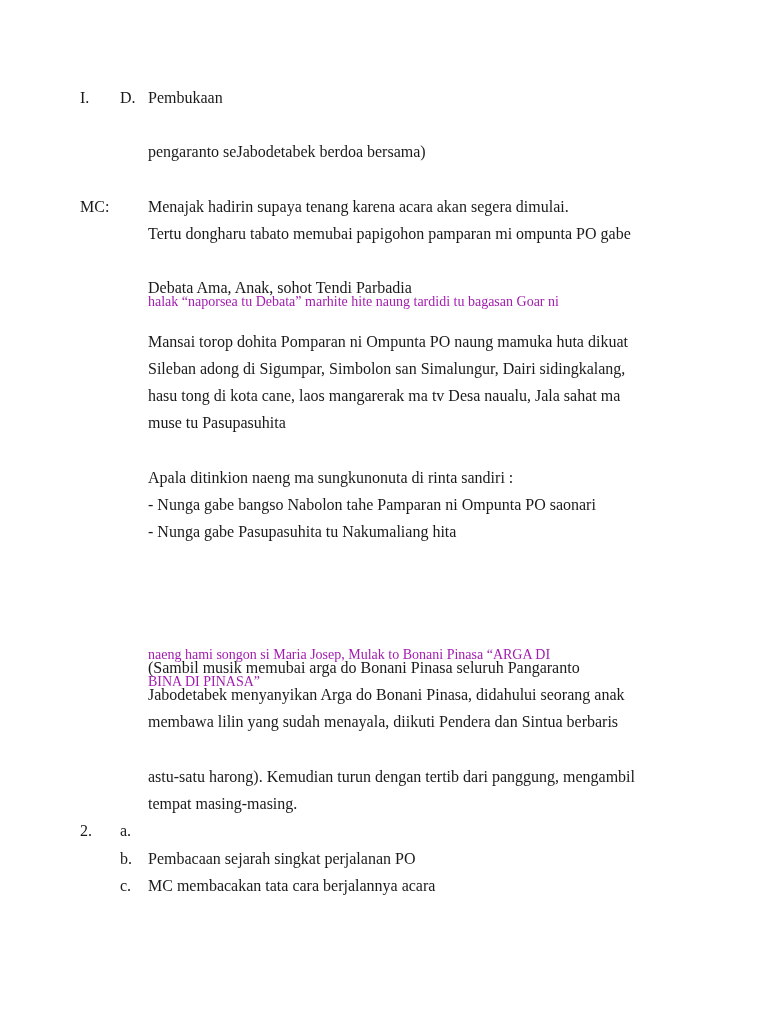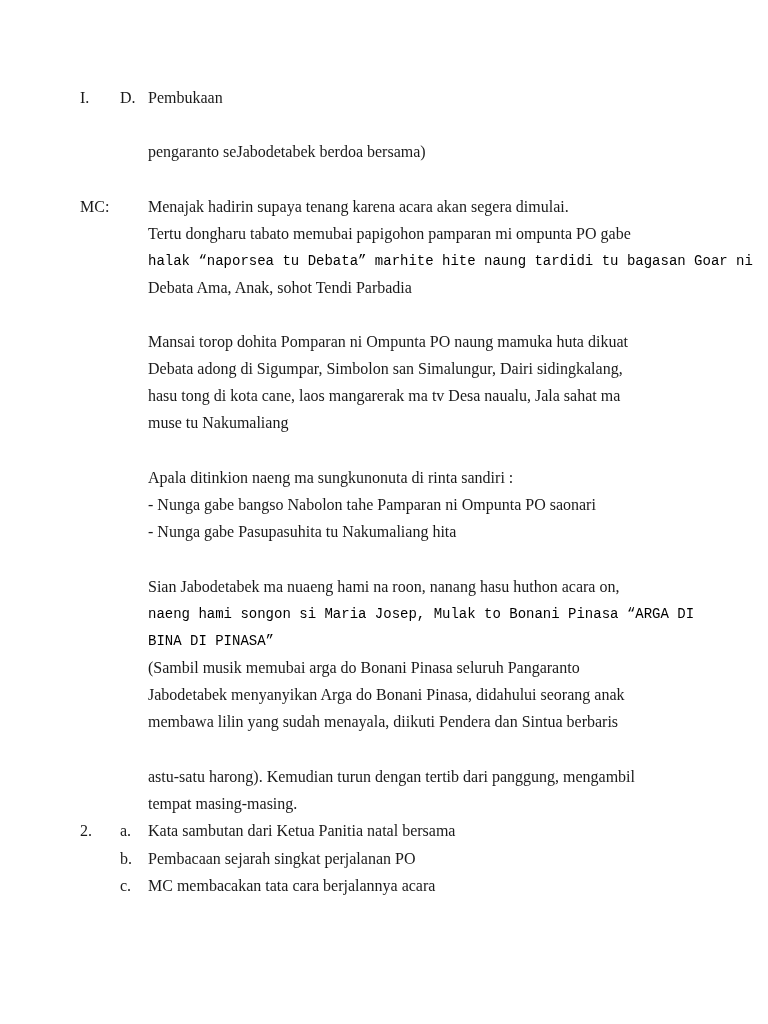--- a/index.html
+++ b/index.html
@@ -22,23 +22,24 @@
       top: 0;
       width: 768px;
       height: 1024px;
     }
     .line {
       position: absolute;
       white-space: nowrap;
       line-height: 20px;
     }
     .alt {
-      font-family: Liberation Mono, monospace;
+      font-family: Liberation Serif, serif;
       font-size: 14px;
-      color: #000000;
+      color: #a21caf;
+      margin-top: 41px;
     }
     .num { left: 80px; }
     .sub { left: 120px; }
     .body { left: 148px; }
   </style>
 </head>
 <body>
 
 <div class="page">
 
@@ -47,38 +48,36 @@
   <span class="line body" style="top:88px">Pembukaan</span>
   <span class="line body" style="top:142px">pengaranto seJabodetabek berdoa bersama)</span>
 
   <span class="line num" style="top:197px">MC:</span>
   <span class="line body" style="top:197px">Menajak hadirin supaya tenang karena acara akan segera dimulai.</span>
   <span class="line body" style="top:224px">Tertu dongharu tabato memubai papigohon pamparan mi ompunta PO gabe</span>
   <span class="line body alt" style="top:251px">halak “naporsea tu Debata” marhite hite naung tardidi tu bagasan Goar ni</span>
   <span class="line body" style="top:278px">Debata Ama, Anak, sohot Tendi Parbadia</span>
 
   <span class="line body" style="top:332px">Mansai torop dohita Pomparan ni Ompunta PO naung mamuka huta dikuat</span>
-  <span class="line body" style="top:359px">Debata adong di Sigumpar, Simbolon san Simalungur, Dairi sidingkalang,</span>
+  <span class="line body" style="top:359px">Sileban adong di Sigumpar, Simbolon san Simalungur, Dairi sidingkalang,</span>
   <span class="line body" style="top:386px">hasu tong di kota cane, laos mangarerak ma tv Desa naualu, Jala sahat ma</span>
-  <span class="line body" style="top:413px">muse tu Nakumaliang</span>
+  <span class="line body" style="top:413px">muse tu Pasupasuhita</span>
 
   <span class="line body" style="top:468px">Apala ditinkion naeng ma sungkunonuta di rinta sandiri :</span>
   <span class="line body" style="top:495px">- Nunga gabe bangso Nabolon tahe Pamparan ni Ompunta PO saonari</span>
   <span class="line body" style="top:522px">- Nunga gabe Pasupasuhita tu Nakumaliang hita</span>
 
-  <span class="line body" style="top:577px">Sian Jabodetabek ma nuaeng  hami na roon, nanang hasu huthon acara on,</span>
   <span class="line body alt" style="top:604px">naeng hami songon si Maria Josep, Mulak to Bonani Pinasa “ARGA DI</span>
   <span class="line body alt" style="top:631px">BINA DI PINASA”</span>
   <span class="line body" style="top:658px">(Sambil musik memubai arga do Bonani Pinasa seluruh Pangaranto</span>
   <span class="line body" style="top:685px">Jabodetabek menyanyikan Arga do Bonani Pinasa, didahului seorang anak</span>
   <span class="line body" style="top:712px">membawa lilin yang sudah menayala, diikuti Pendera dan Sintua berbaris</span>
   <span class="line body" style="top:767px">astu-satu harong). Kemudian turun dengan tertib dari panggung, mengambil</span>
   <span class="line body" style="top:794px">tempat masing-masing.</span>
 
   <span class="line num" style="top:821px">2.</span>
   <span class="line sub" style="top:821px">a.</span>
-  <span class="line body" style="top:821px">Kata sambutan dari Ketua Panitia natal bersama</span>
   <span class="line sub" style="top:849px">b.</span>
   <span class="line body" style="top:849px">Pembacaan sejarah singkat perjalanan PO</span>
   <span class="line sub" style="top:876px">c.</span>
   <span class="line body" style="top:876px">MC membacakan tata cara berjalannya acara</span>
 
 </div>
 
 </body></html>

